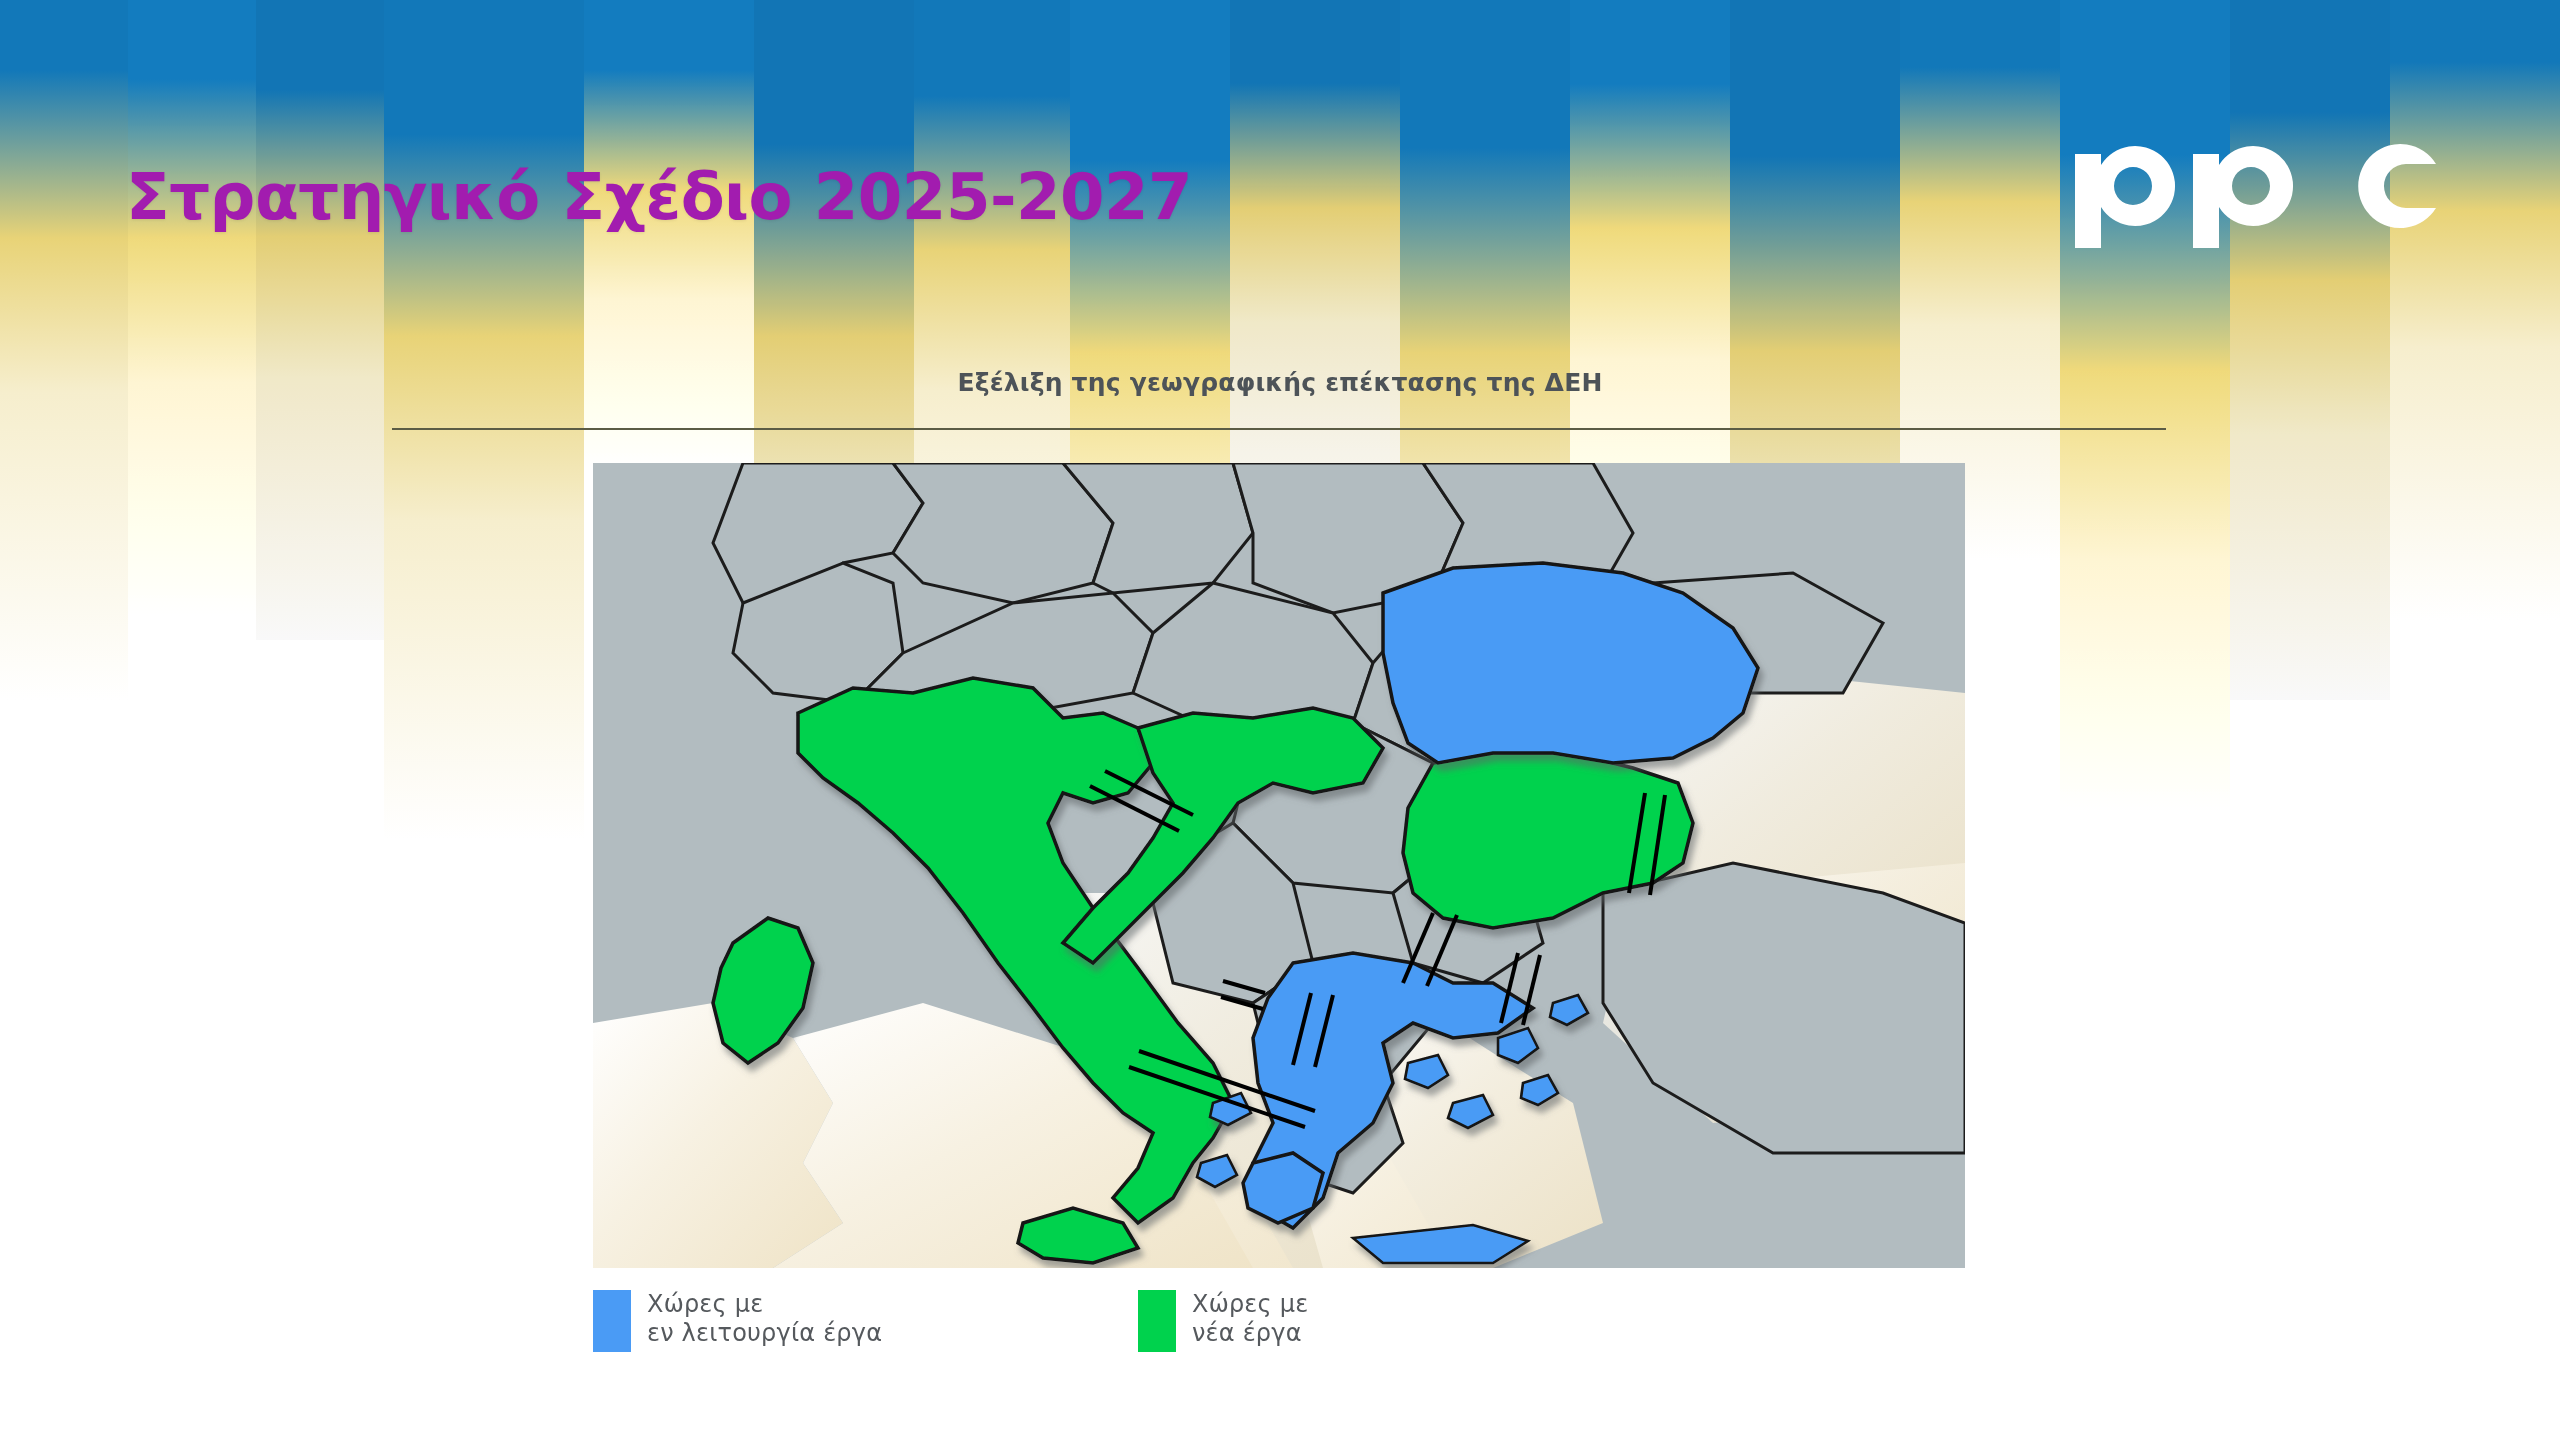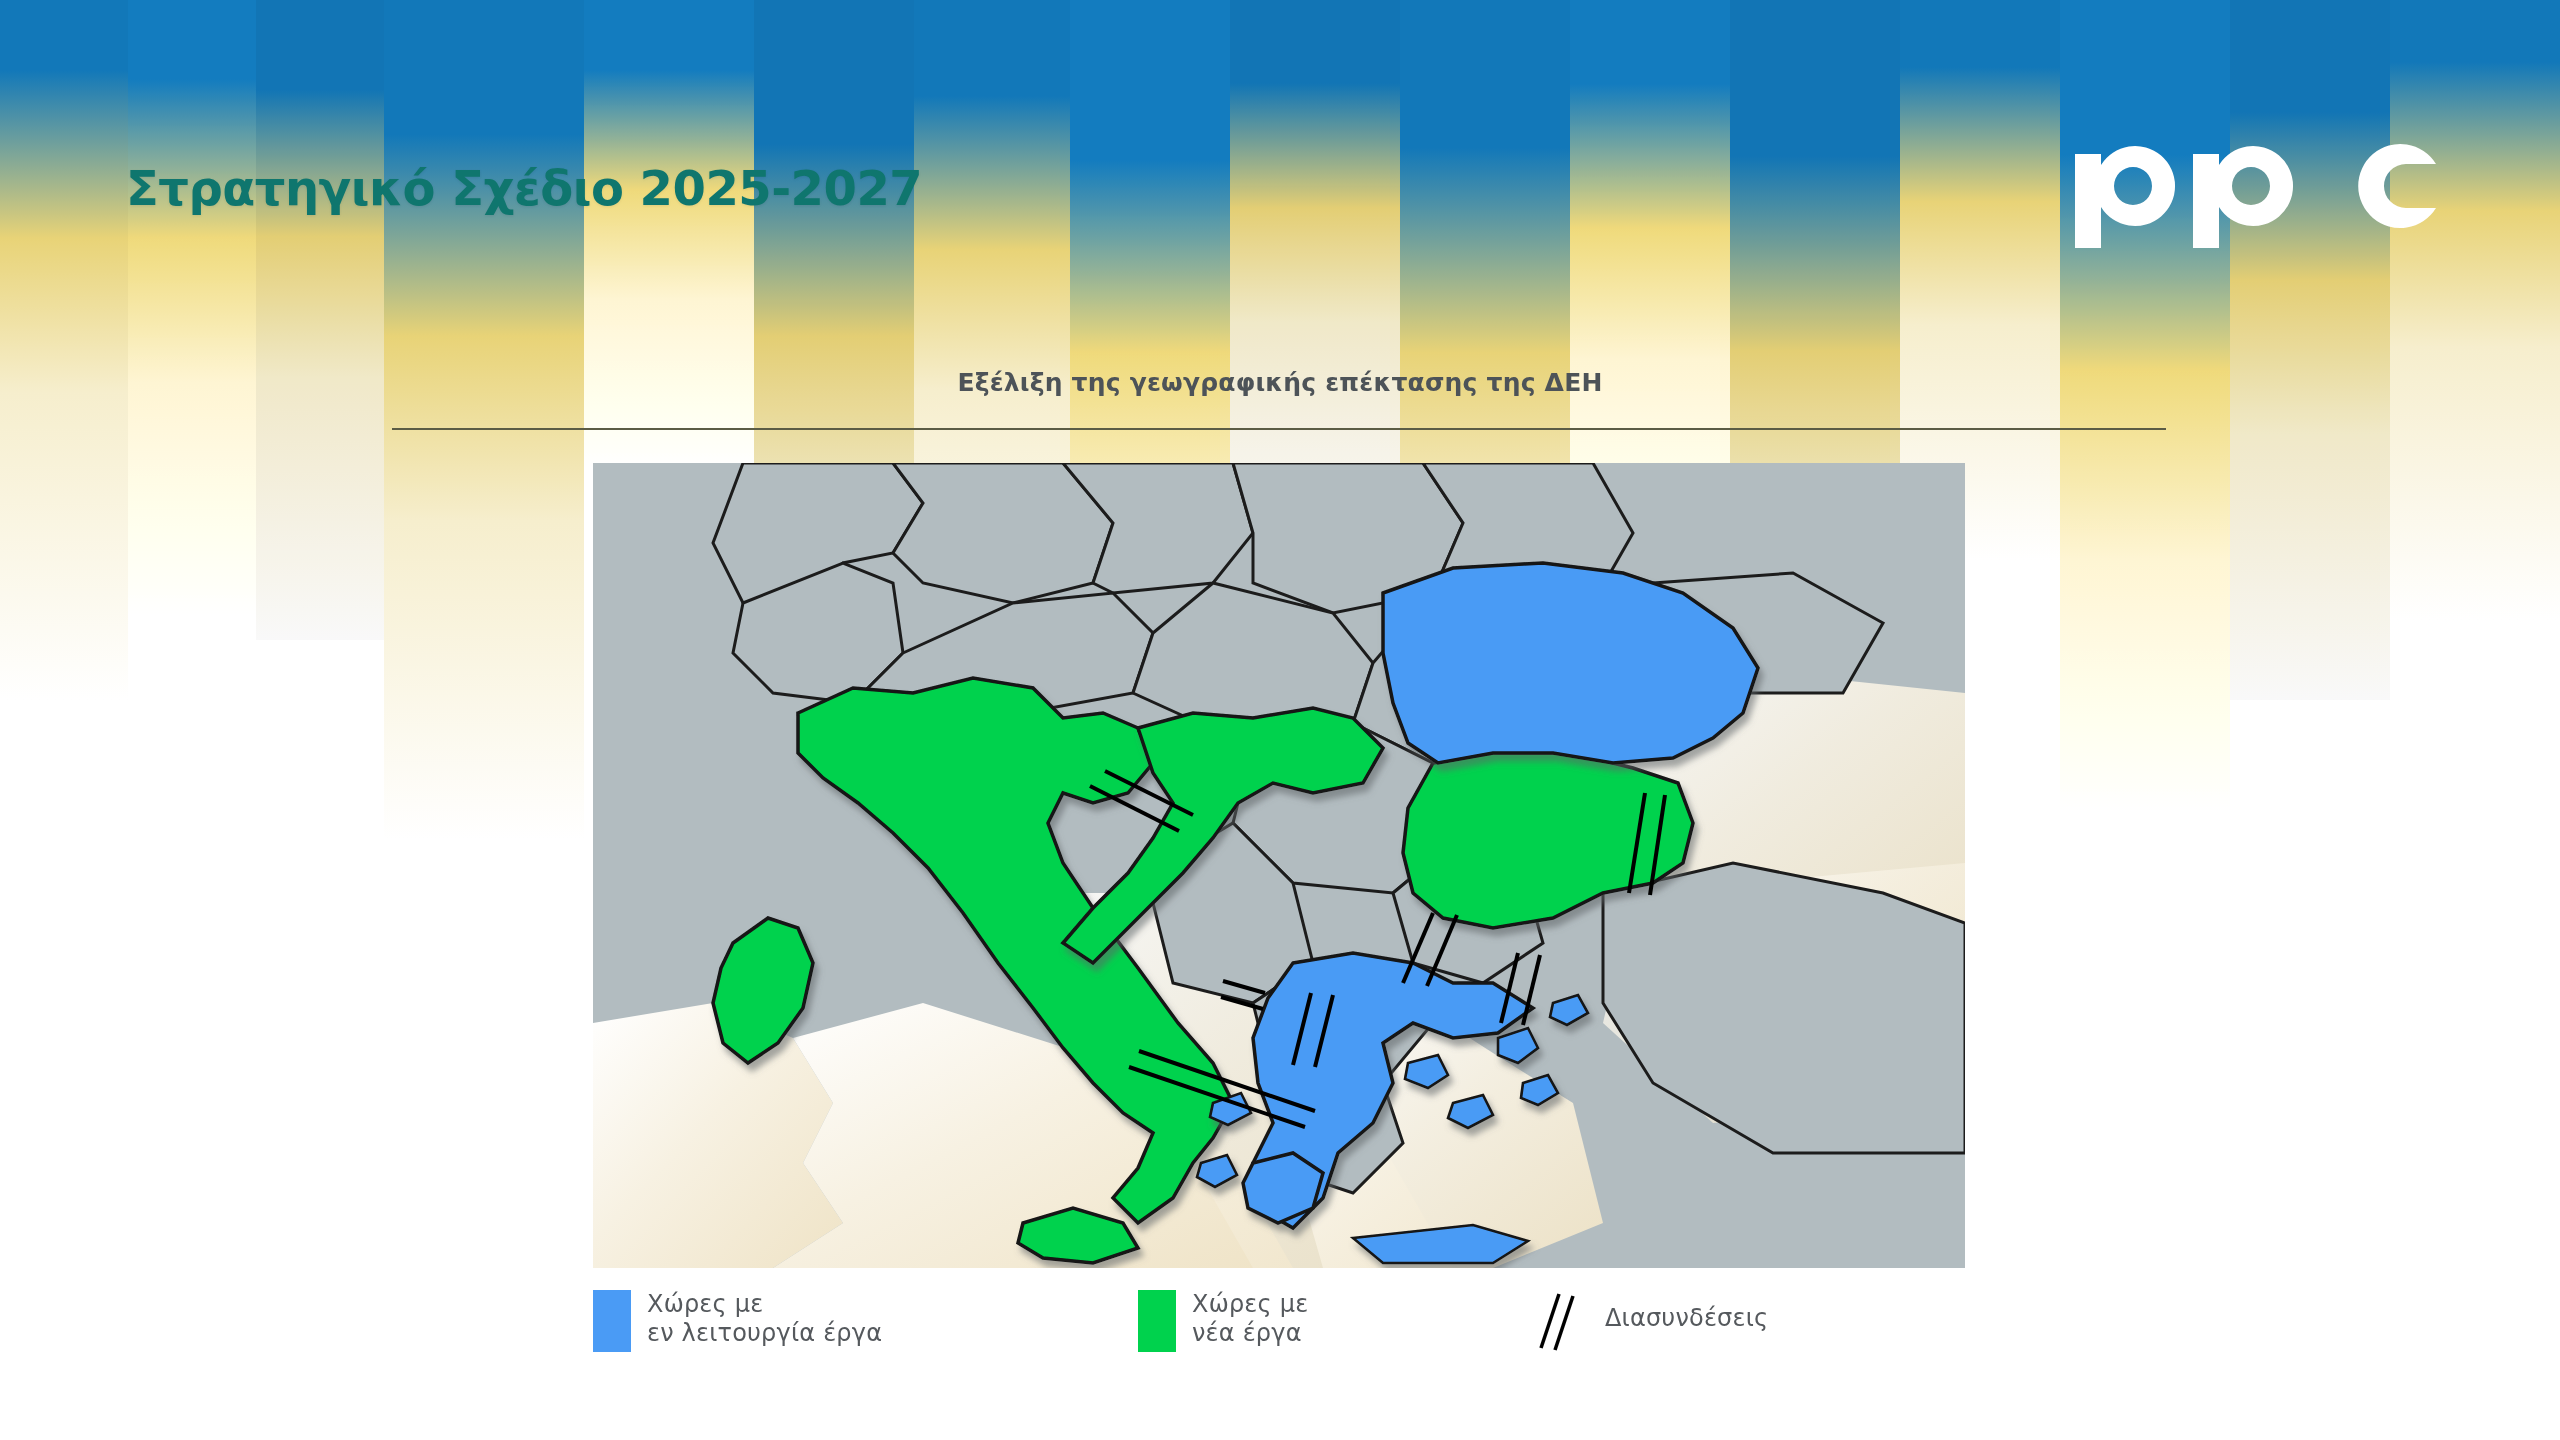--- a/index.html
+++ b/index.html
@@ -7,21 +7,21 @@
   body { font-family:"DejaVu Sans", sans-serif; position:relative; }
 
   
   #bg { position:absolute; inset:0; background:#ffffff; overflow:hidden; }
   .band { position:absolute; top:0; }
 
   
   #title {
     position:absolute; left:126px; top:160px;
     font-family:"DejaVu Sans", sans-serif;
-    font-size:48px; font-weight:bold; color:#0f766e;
+    font-size:64px; font-weight:bold; color:#a21caf;
     letter-spacing:-0.5px; white-space:nowrap;
     text-shadow:0 1px 3px rgba(0,0,0,.08);
   }
   #logo {
     position:absolute; right:115px; top:118px;
     width:380px; height:130px;
   }
 
   
   #subtitle {
@@ -216,20 +216,13 @@
     <div class="lg-text">Χώρες με
 εν λειτουργία έργα</div>
   </div>
 
   <div class="lg-item" style="left:545px">
     <div class="swatch" style="background: rgb(0, 210, 77);"></div>
     <div class="lg-text">Χώρες με
 νέα έργα</div>
   </div>
 
-  <div class="lg-item" style="left:940px">
-    <svg class="dash-icon" viewBox="0 0 50 64">
-      <line x1="8" y1="58" x2="26" y2="4" stroke="#000" stroke-width="3.5"></line>
-      <line x1="22" y1="60" x2="40" y2="6" stroke="#000" stroke-width="3.5"></line>
-    </svg>
-    <div class="lg-text" style="margin-left:22px; padding-top:14px">Διασυνδέσεις</div>
-  </div>
 </div>
 
 </body></html>

